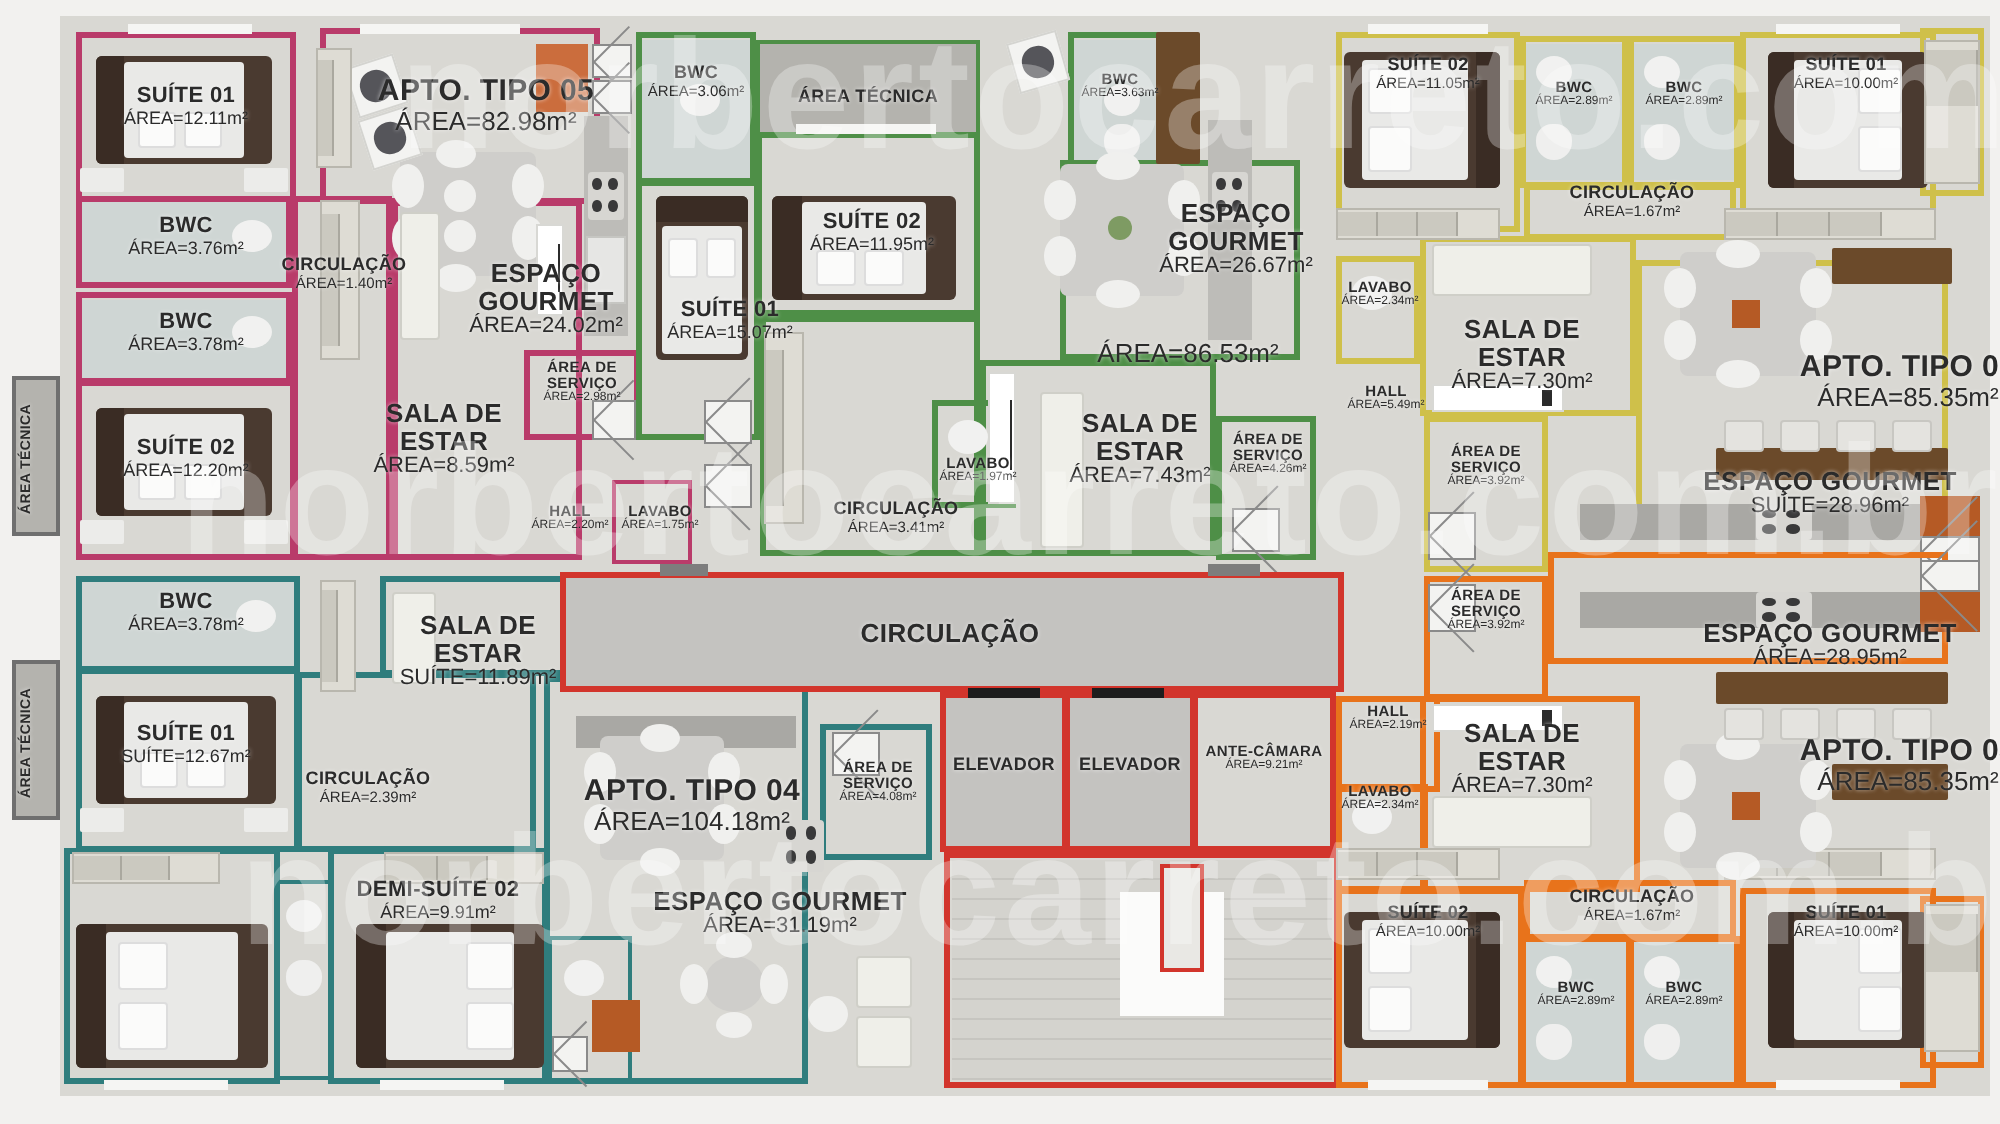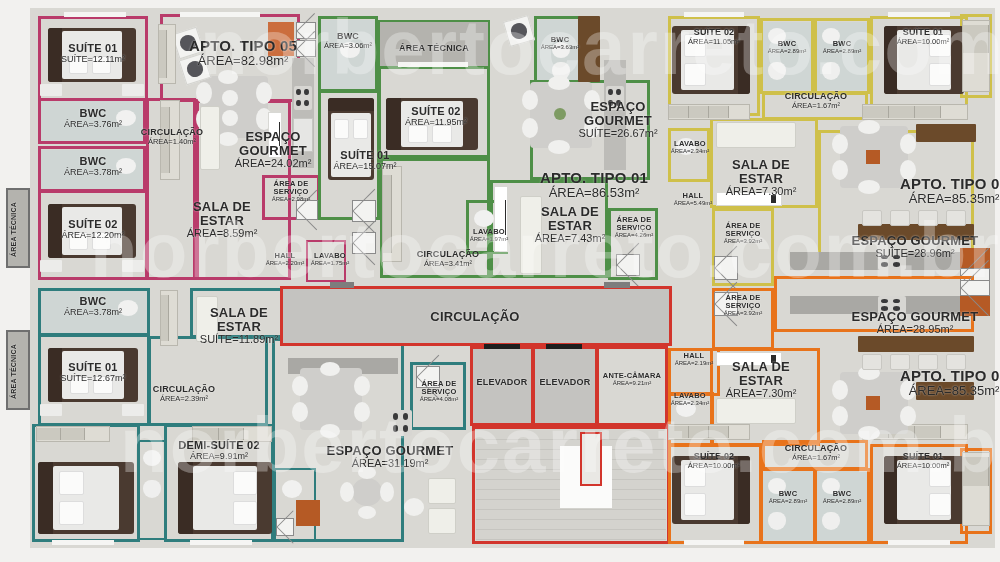--- a/index.html
+++ b/index.html
@@ -234,21 +234,21 @@
   <div class="xbox" style="left:296px;top:22px;width:20px;height:17px;"></div>
   <div class="xbox" style="left:296px;top:40px;width:20px;height:17px;"></div>
   <div class="sofa" style="left:200px;top:106px;width:20px;height:64px;"></div>
   <div class="tvpanel" style="left:268px;top:112px;width:14px;height:46px;">
       <i></i>
     </div>
   <div class="xbox" style="left:296px;top:200px;width:22px;height:20px;"></div>
 
   <div class="lbl sz-md" style="left:48px;top:43px;width:90px;">
     <span class="t">SUÍTE 01</span>
-      <span class="a">SUÍTE=12.11m²</span>
+      <span class="a">ÁREA=12.11m²</span>
   </div>
   <div class="lbl sz-md" style="left:45px;top:108px;width:96px;">
     <span class="t">BWC</span>
       <span class="a">ÁREA=3.76m²</span>
   </div>
   <div class="lbl sz-md" style="left:45px;top:156px;width:96px;">
     <span class="t">BWC</span>
       <span class="a">ÁREA=3.78m²</span>
   </div>
   <div class="lbl sz-md" style="left:45px;top:219px;width:96px;">
@@ -393,20 +393,24 @@
       <span class="a">ÁREA=9.91m²</span>
   </div>
   <div class="lbl sz-lg" style="left:316px;top:444px;width:148px;">
     <span class="t">ESPAÇO GOURMET</span>
       <span class="a">ÁREA=31.19m²</span>
   </div>
   <div class="lbl sz-xs wrap" style="left:412px;top:380px;width:54px;">
     <span class="t">ÁREA DE SERVIÇO</span>
       <span class="a">ÁREA=4.08m²</span>
   </div>
+  <div class="lbl sz-xl" style="left:276px;top:388px;width:140px;">
+    <span class="t">APTO. TIPO 04</span>
+      <span class="a">ÁREA=104.18m²</span>
+  </div>
 
   <div class="floorbase bath" style="left:320px;top:20px;width:56px;height:70px;"></div>
   <div class="floorbase bath" style="left:536px;top:20px;width:48px;height:62px;"></div>
 
   <div class="unit u-green" style="left:318px;top:16px;width:60px;height:76px;border-width:3px;"></div>
   <div class="unit u-green" style="left:378px;top:20px;width:112px;height:48px;border-width:2px;background:#b4b3ae;"></div>
   <div class="unit u-green" style="left:378px;top:66px;width:112px;height:92px;border-width:3px;"></div>
   <div class="unit u-green" style="left:318px;top:90px;width:62px;height:130px;border-width:3px;"></div>
   <div class="unit u-green" style="left:534px;top:16px;width:52px;height:68px;border-width:3px;"></div>
   <div class="unit u-green" style="left:530px;top:80px;width:120px;height:100px;border-width:3px;"></div>
@@ -478,40 +482,39 @@
   <div class="lbl sz-md" style="left:322px;top:150px;width:86px;">
     <span class="t">SUÍTE 01</span>
       <span class="a">ÁREA=15.07m²</span>
   </div>
   <div class="lbl sz-xs" style="left:534px;top:36px;width:52px;">
     <span class="t">BWC</span>
       <span class="a">ÁREA=3.63m²</span>
   </div>
   <div class="lbl sz-lg wrap" style="left:572px;top:100px;width:92px;">
     <span class="t">ESPAÇO GOURMET</span>
-      <span class="a">SUÍTE=26.67m²</span>
+      <span class="a">ÁREA=26.67m²</span>
   </div>
   <div class="lbl sz-lg wrap" style="left:528px;top:205px;width:84px;">
     <span class="t">SALA DE ESTAR</span>
       <span class="a">ÁREA=7.43m²</span>
   </div>
   <div class="lbl sz-xs" style="left:466px;top:228px;width:46px;">
     <span class="t">LAVABO</span>
       <span class="a">ÁREA=1.97m²</span>
   </div>
   <div class="lbl sz-sm" style="left:400px;top:250px;width:96px;">
     <span class="t">CIRCULAÇÃO</span>
       <span class="a">ÁREA=3.41m²</span>
   </div>
   <div class="lbl sz-xs wrap" style="left:610px;top:216px;width:48px;">
     <span class="t">ÁREA DE SERVIÇO</span>
       <span class="a">ÁREA=4.26m²</span>
   </div>
   <div class="lbl sz-xl" style="left:524px;top:170px;width:140px;">
-    <span class="t">APTO. TIPO 01</span>
       <span class="a">ÁREA=86.53m²</span>
   </div>
 
   <div class="floorbase grey" style="left:282px;top:288px;width:388px;height:56px;"></div>
   <div class="unit u-red" style="left:280px;top:286px;width:392px;height:60px;border-width:3px;"></div>
   <div class="lbl sz-lg" style="left:400px;top:310px;width:150px;">
     <span class="t">CIRCULAÇÃO</span>
   </div>
 
   <div class="floorbase grey" style="left:472px;top:348px;width:60px;height:76px;"></div>

